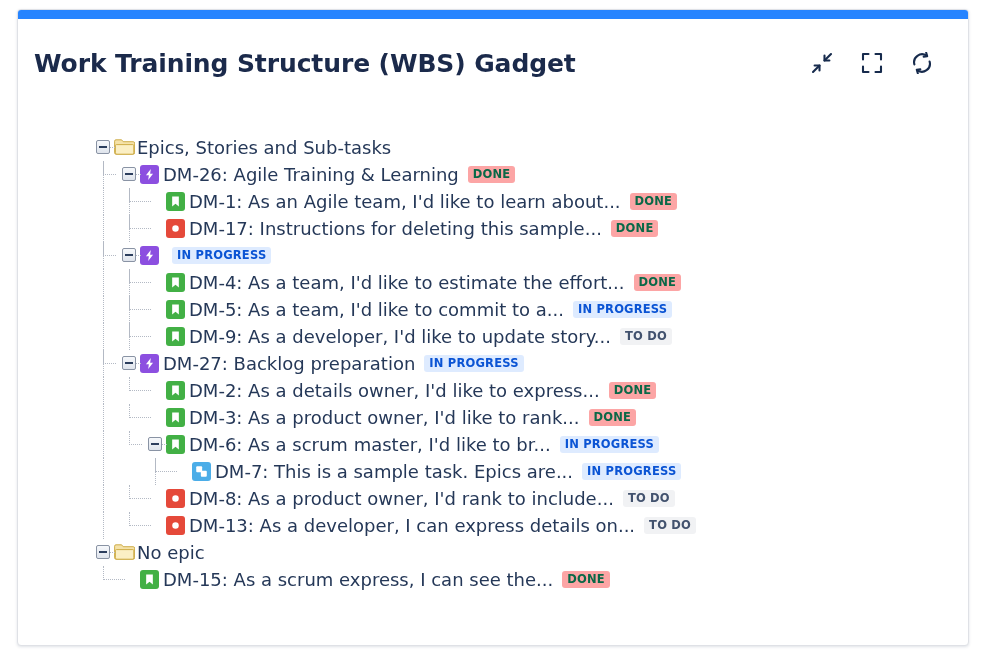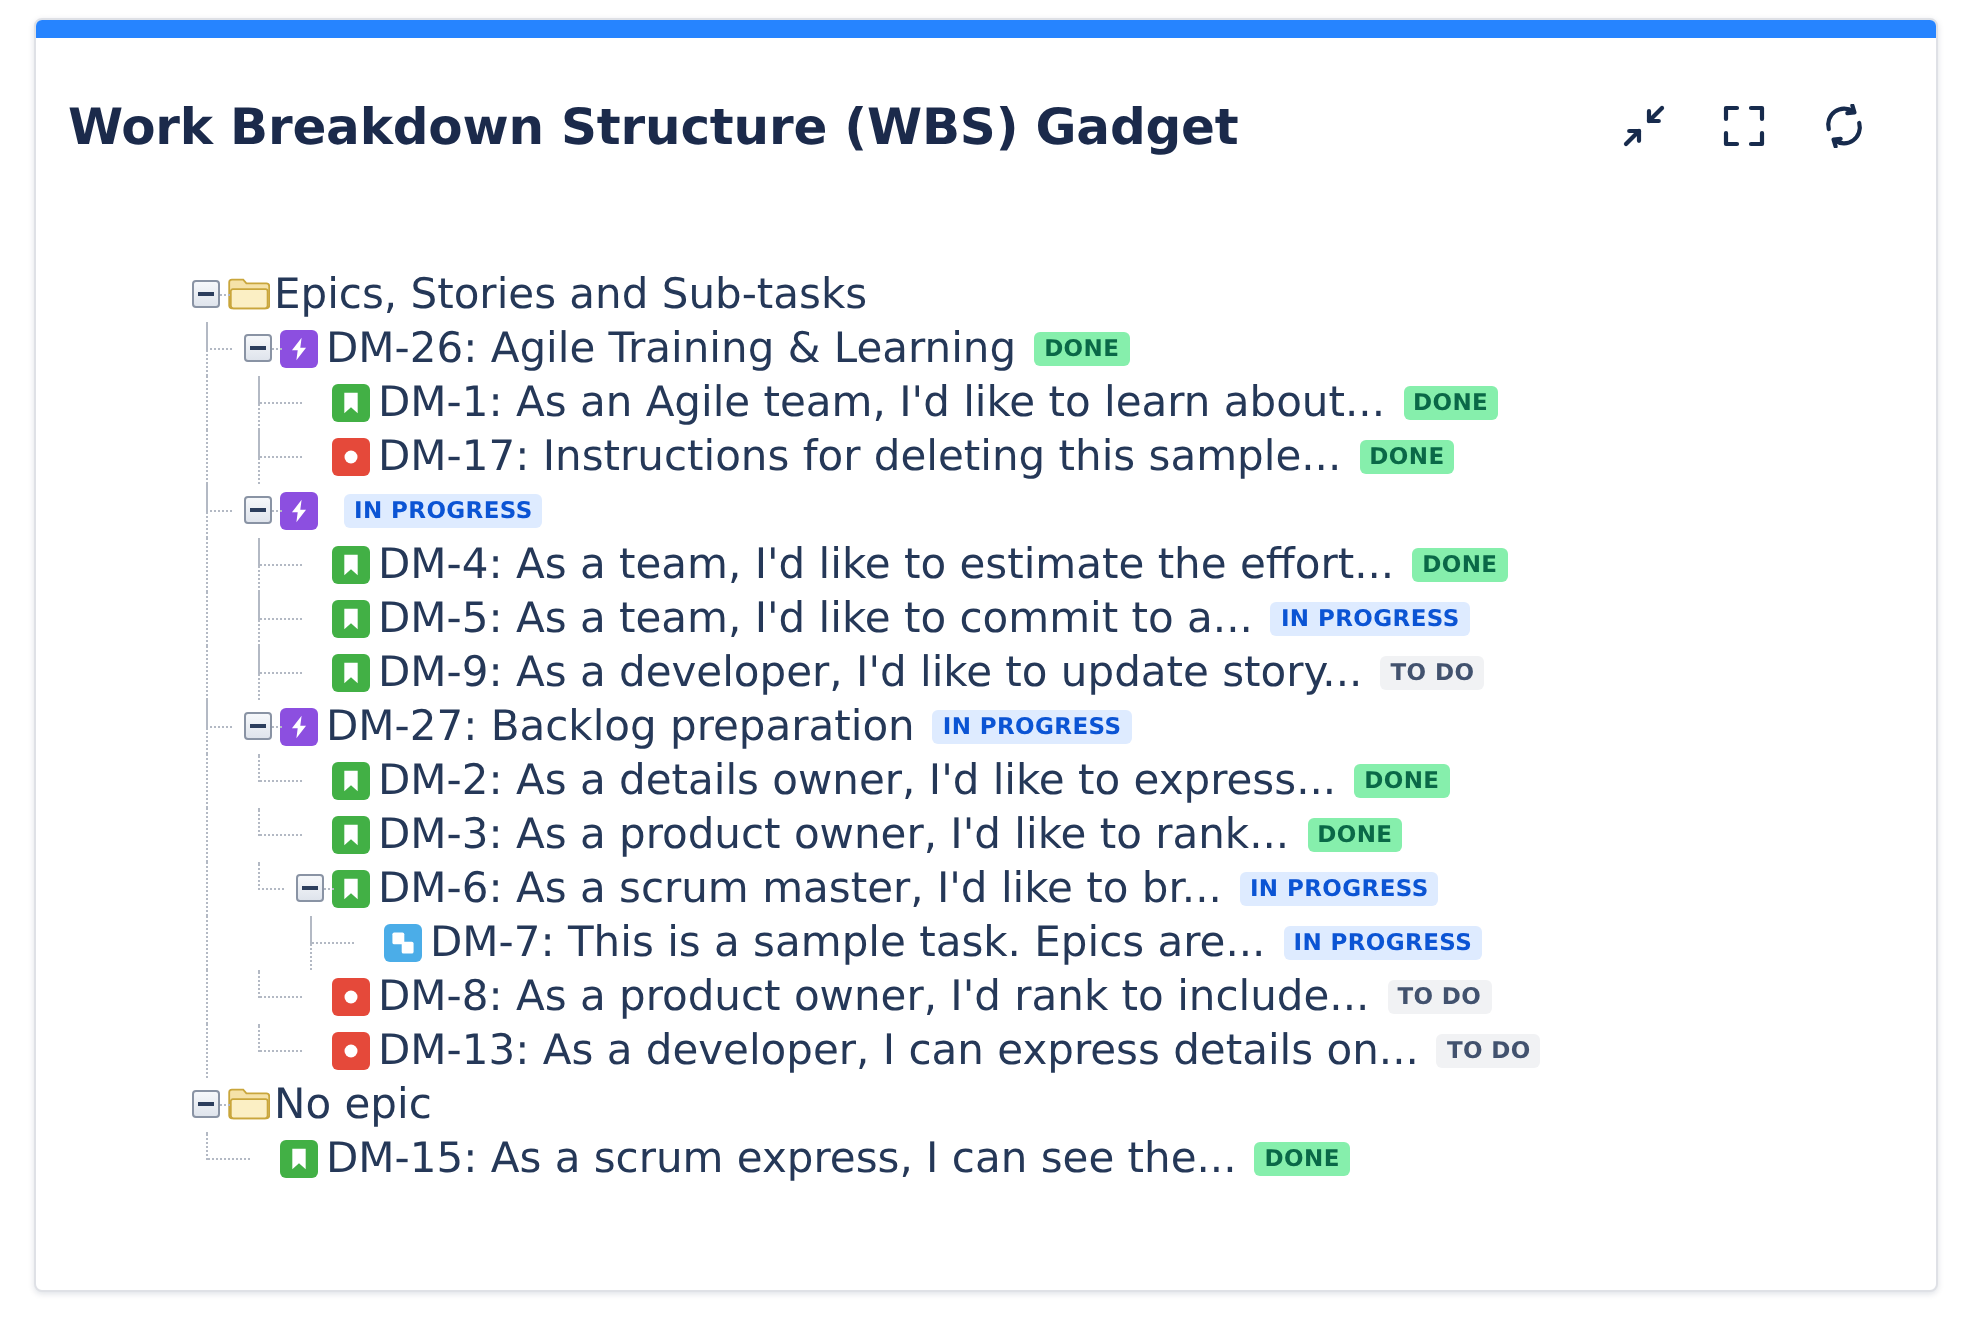--- a/index.html
+++ b/index.html
@@ -160,52 +160,52 @@
   .folder-icon {
     flex: 0 0 auto;
     width: 22px;
     height: 19px;
     margin-right: 1px;
     display: inline-flex;
     align-items: center;
   }
 
   .row-label {
-    font-size: 21px;
+    font-size: 18px;
     color: #253858;
     line-height: 1;
   }
   .row-label.folder-label { color: #253858; }
 
   
   .badge {
     display: inline-block;
     margin-left: 9px;
     padding: 2px 5px 3px 5px;
     border-radius: 3px;
     font-size: 11.5px;
     font-weight: bold;
     letter-spacing: 0.2px;
     line-height: 1.05;
     text-transform: uppercase;
     vertical-align: middle;
   }
-  .badge-done        { background: #86efac; color: #0a6847; }
+  .badge-done        { background: #fca5a5; color: #0a6847; }
   .badge-inprogress  { background: #deebff; color: #0b54d4; }
   .badge-todo        { background: #f1f2f4; color: #42526e; }
 </style>
 </head>
 <body>
 
 <div class="gadget-card">
 
   <div class="accent-bar"></div>
 
   <div class="card-header">
-    <div class="card-title">Work Breakdown Structure (WBS) Gadget</div>
+    <div class="card-title">Work Training Structure (WBS) Gadget</div>
     <div class="header-actions">
       <div class="header-btn">
         <svg width="22" height="22" viewBox="0 0 22 22" fill="none" stroke="#172b4d" stroke-width="2.1" stroke-linecap="round" stroke-linejoin="round">
           <path d="M20 2 L13.5 8.5"></path>
           <path d="M13.5 3.6 L13.5 8.5 L18.4 8.5"></path>
           <path d="M2 20 L8.5 13.5"></path>
           <path d="M8.5 18.4 L8.5 13.5 L3.6 13.5"></path>
         </svg>
       </div>
       <div class="header-btn">

